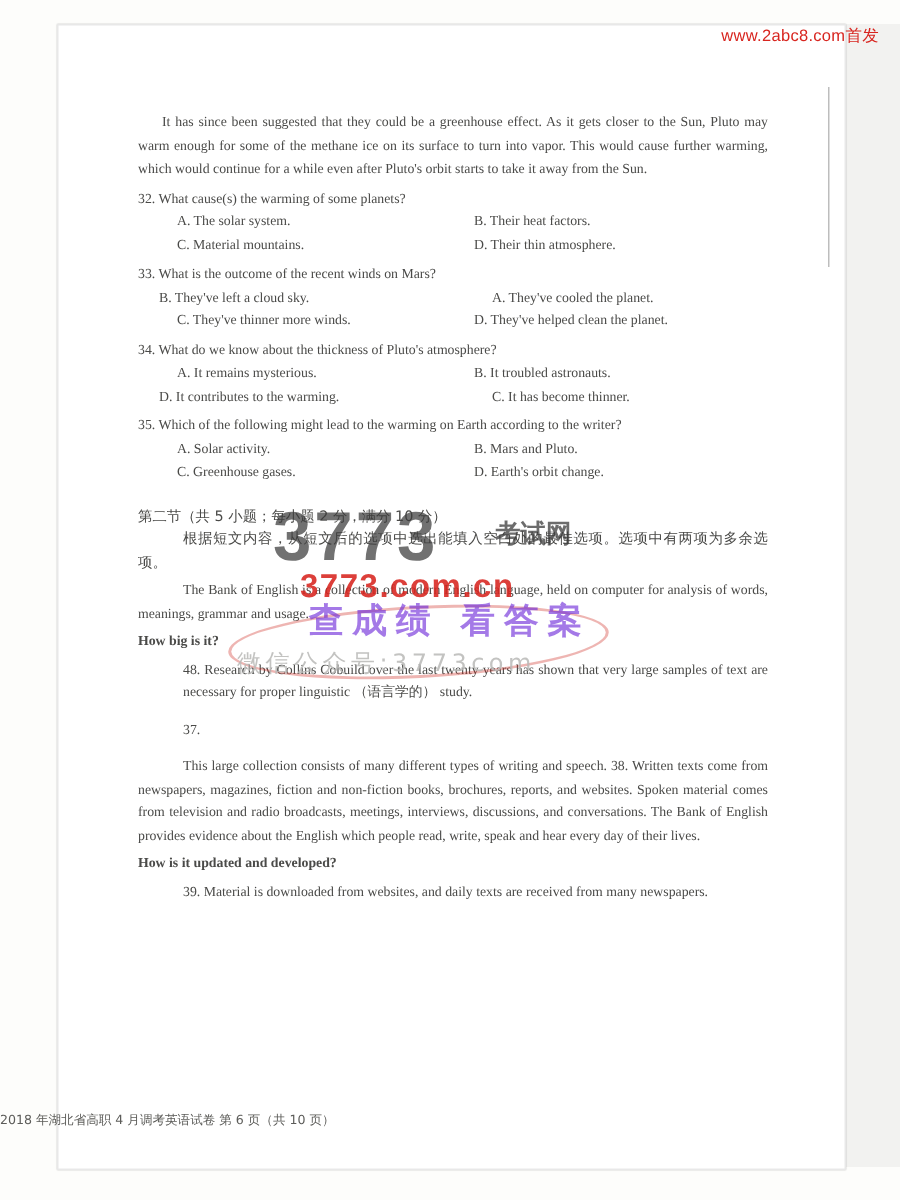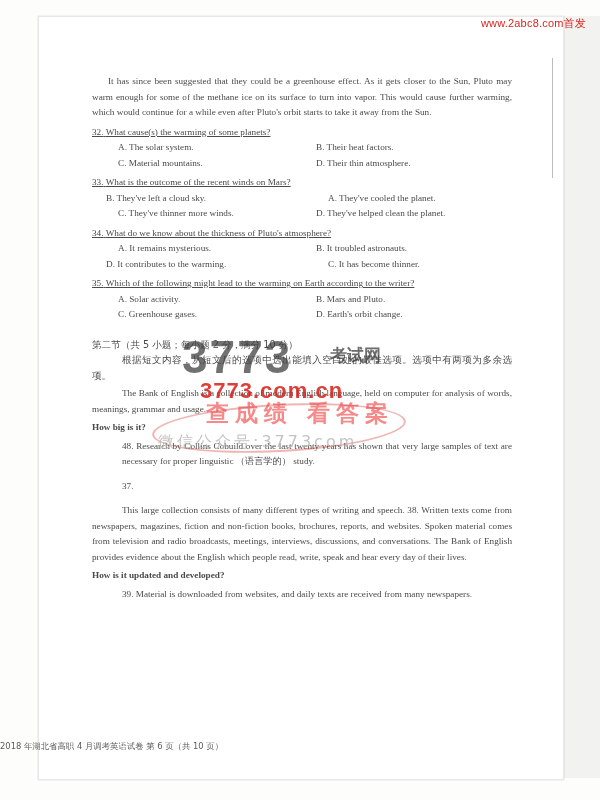--- a/index.html
+++ b/index.html
@@ -73,21 +73,20 @@
   }
   .para.noindent { text-indent: 0; }
 
   .qline {
     margin: 0;
     filter: blur(0.32px);
     white-space: nowrap;
   }
   .q-stem {
     margin-top: 4px;
-    text-decoration: underline;
   }
   .opts {
     display: flex;
     margin: 0;
     filter: blur(0.32px);
   }
   .opt {
     width: 50%;
     padding-left: 26px;
     box-sizing: border-box;
@@ -166,21 +165,21 @@
     opacity: 0.88;
   }
   .wm-red-big {
     position: absolute;
     left: 206px;
     top: 398px;
     font-family: "DejaVu Sans", sans-serif;
     font-weight: bold;
     font-size: 23px;
     letter-spacing: 6px;
-    color: #ef4444;
+    color: #6d28d9;
     opacity: 0.62;
     white-space: nowrap;
   }
   .wm-red-ring {
     position: absolute;
     left: 152px;
     top: 404px;
     width: 250px;
     height: 44px;
     border: 2px solid rgba(207,42,34,0.35);

